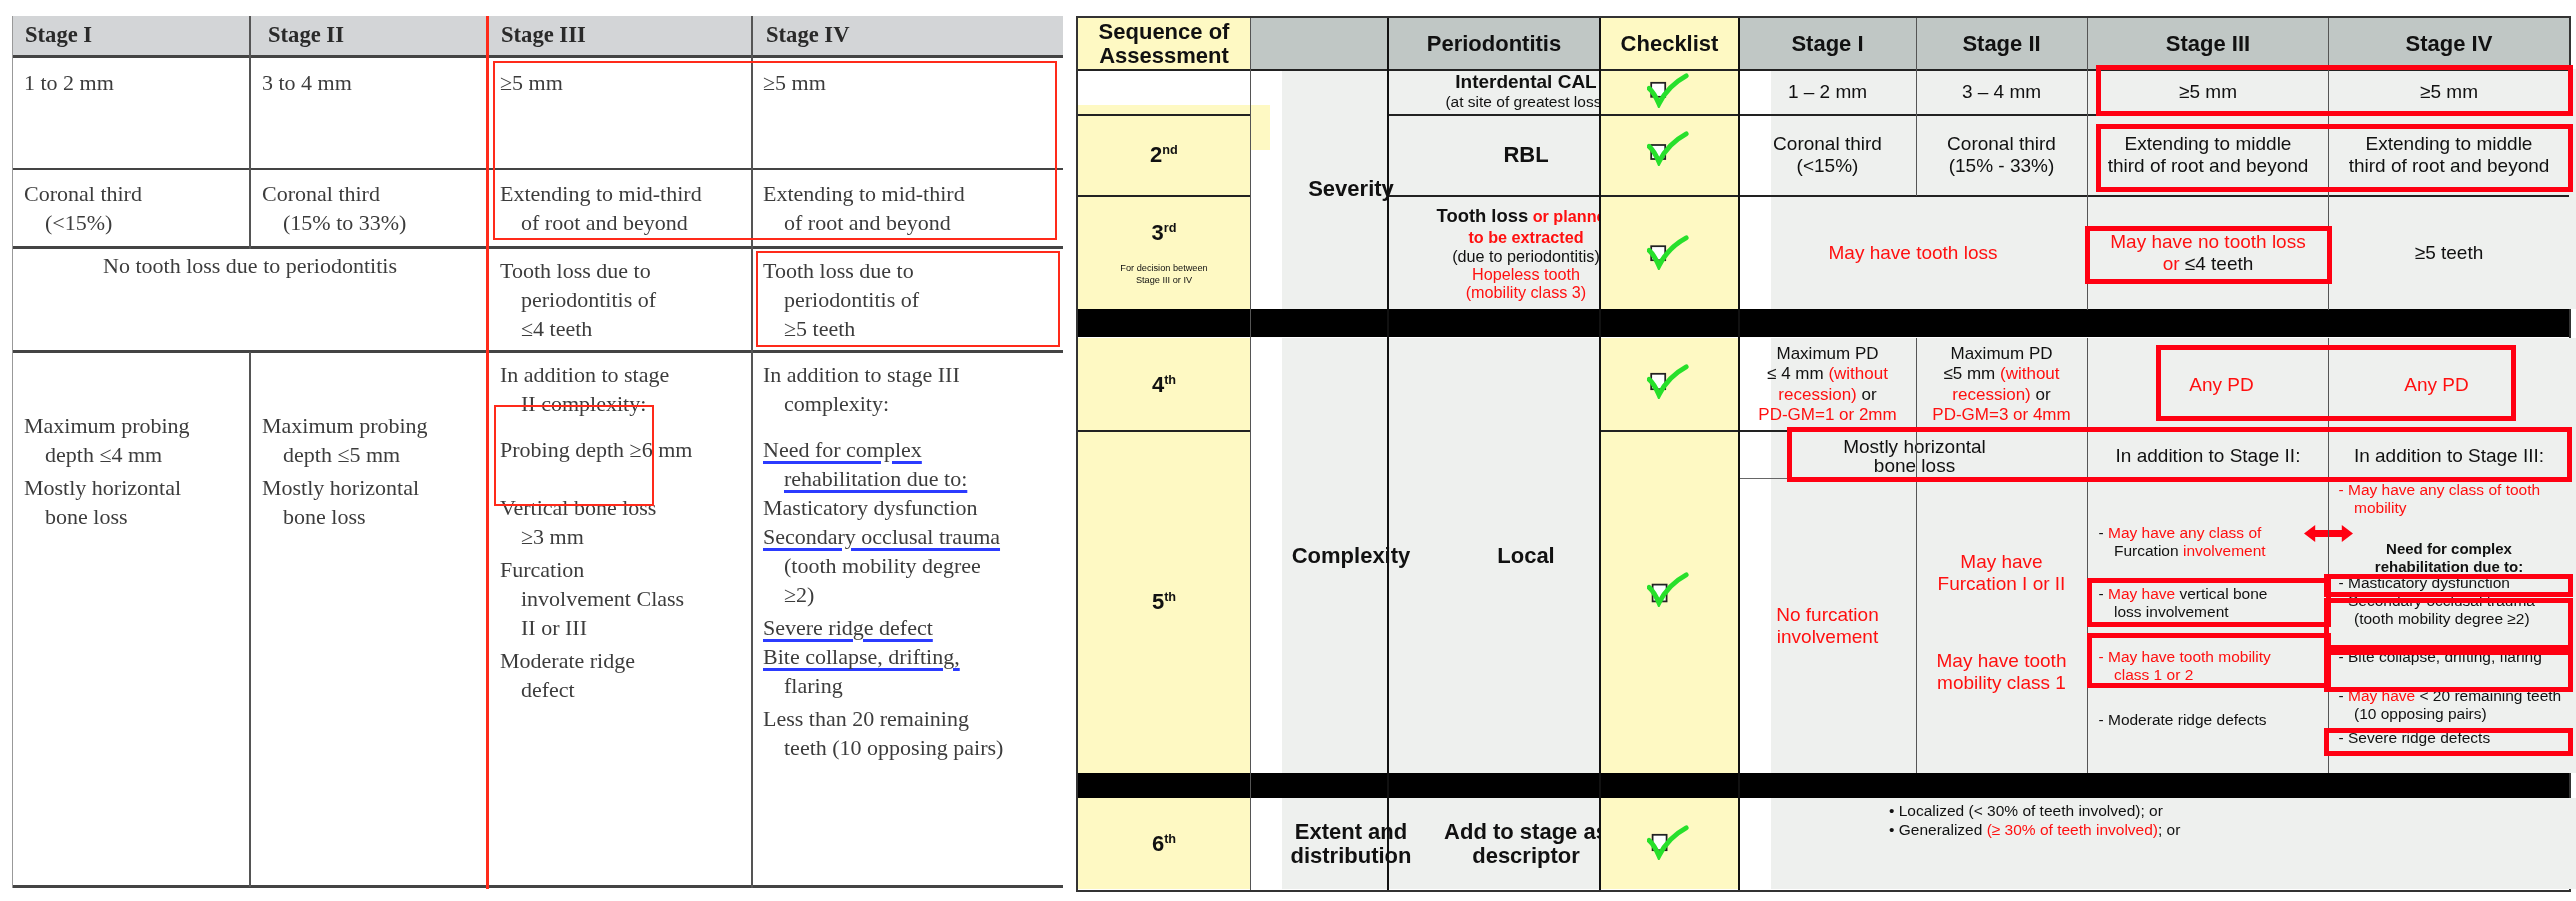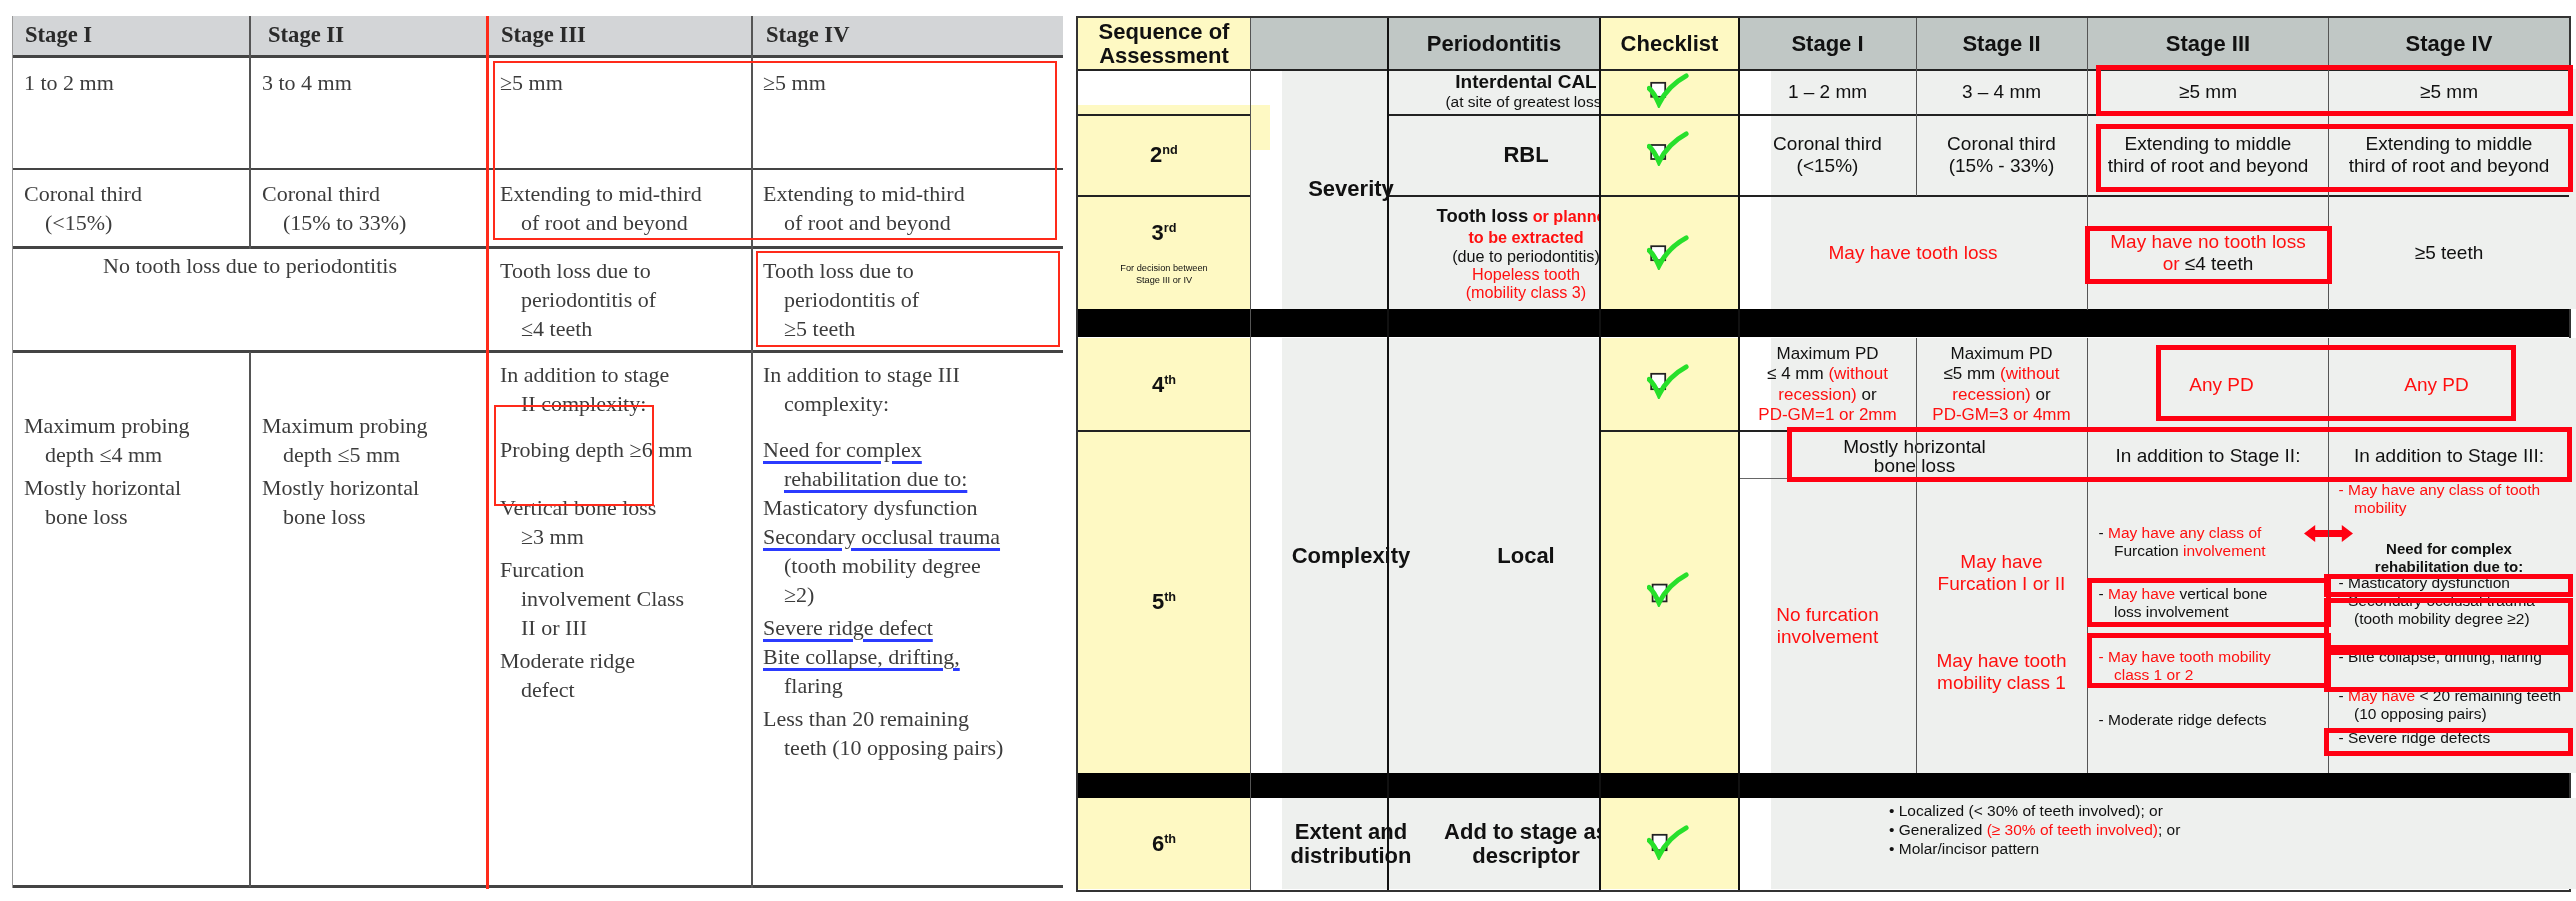--- a/index.html
+++ b/index.html
@@ -332,21 +332,20 @@
   <div class="abs" style="left:2334px;top:687px;width:230px;">
     <span class="bul">- <span class="red">May have</span> <span>&lt; 20 remaining teeth (10 opposing pairs)</span></span>
   </div>
   <div class="abs" style="left:2334px;top:729px;width:230px;">
     <span class="bul">- <span>Severe ridge defects</span></span>
   </div>
 
   <div class="abs" style="left:1748px;top:801px;width:812px;font-size:15.5px;line-height:19px;">
     <div style="padding-left:141px;">• Localized (&lt; 30% of teeth involved); or</div>
     <div style="padding-left:141px;"><span>• Generalized</span> <span class="red">(≥ 30% of teeth involved)</span><span>; or</span></div>
-    <div style="padding-left:141px;">• Molar/incisor pattern</div>
   </div>
 
   <div class="band" style="left:1078px;top:309px;width:1491px;height:28px;"></div>
   <div class="band" style="left:1078px;top:773px;width:1491px;height:25.4px;"></div>
 
   <div class="rt-h" style="left:1078px;top:69px;width:1491px;"></div>
   <div class="rt-h" style="left:1078px;top:114px;width:172px;"></div>
   <div class="rt-h" style="left:1388px;top:114px;width:1181px;"></div>
   <div class="rt-h" style="left:1078px;top:195px;width:172px;"></div>
   <div class="rt-h" style="left:1388px;top:195px;width:1181px;"></div>

